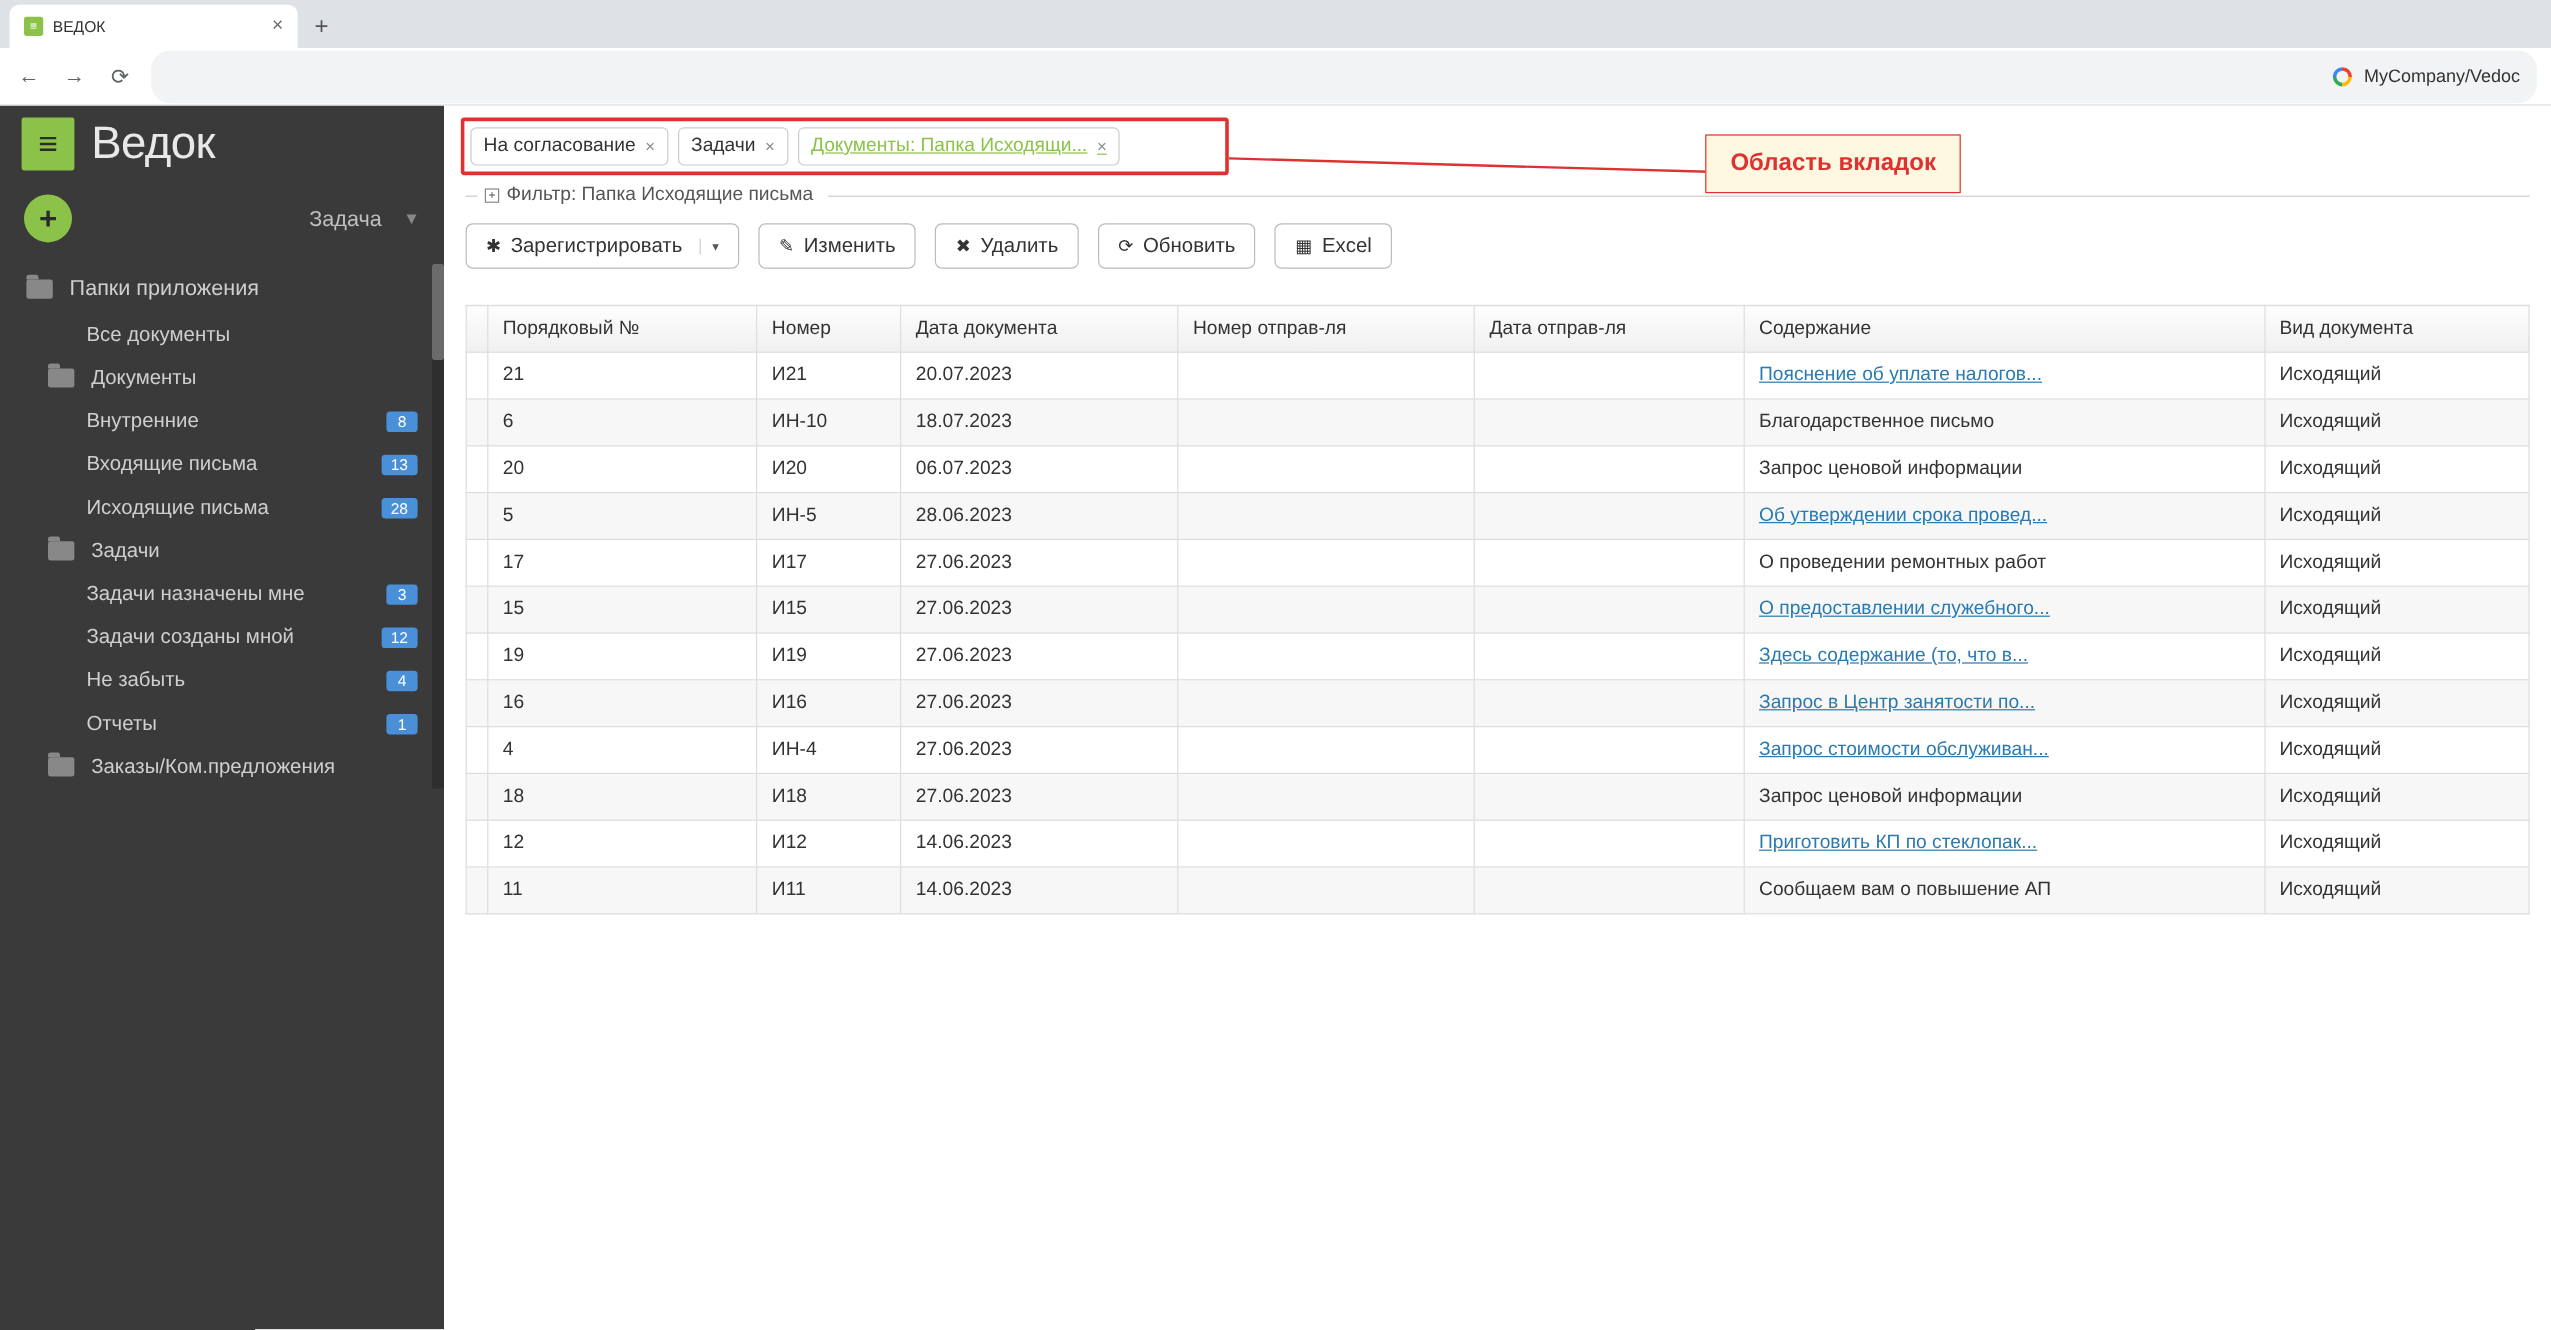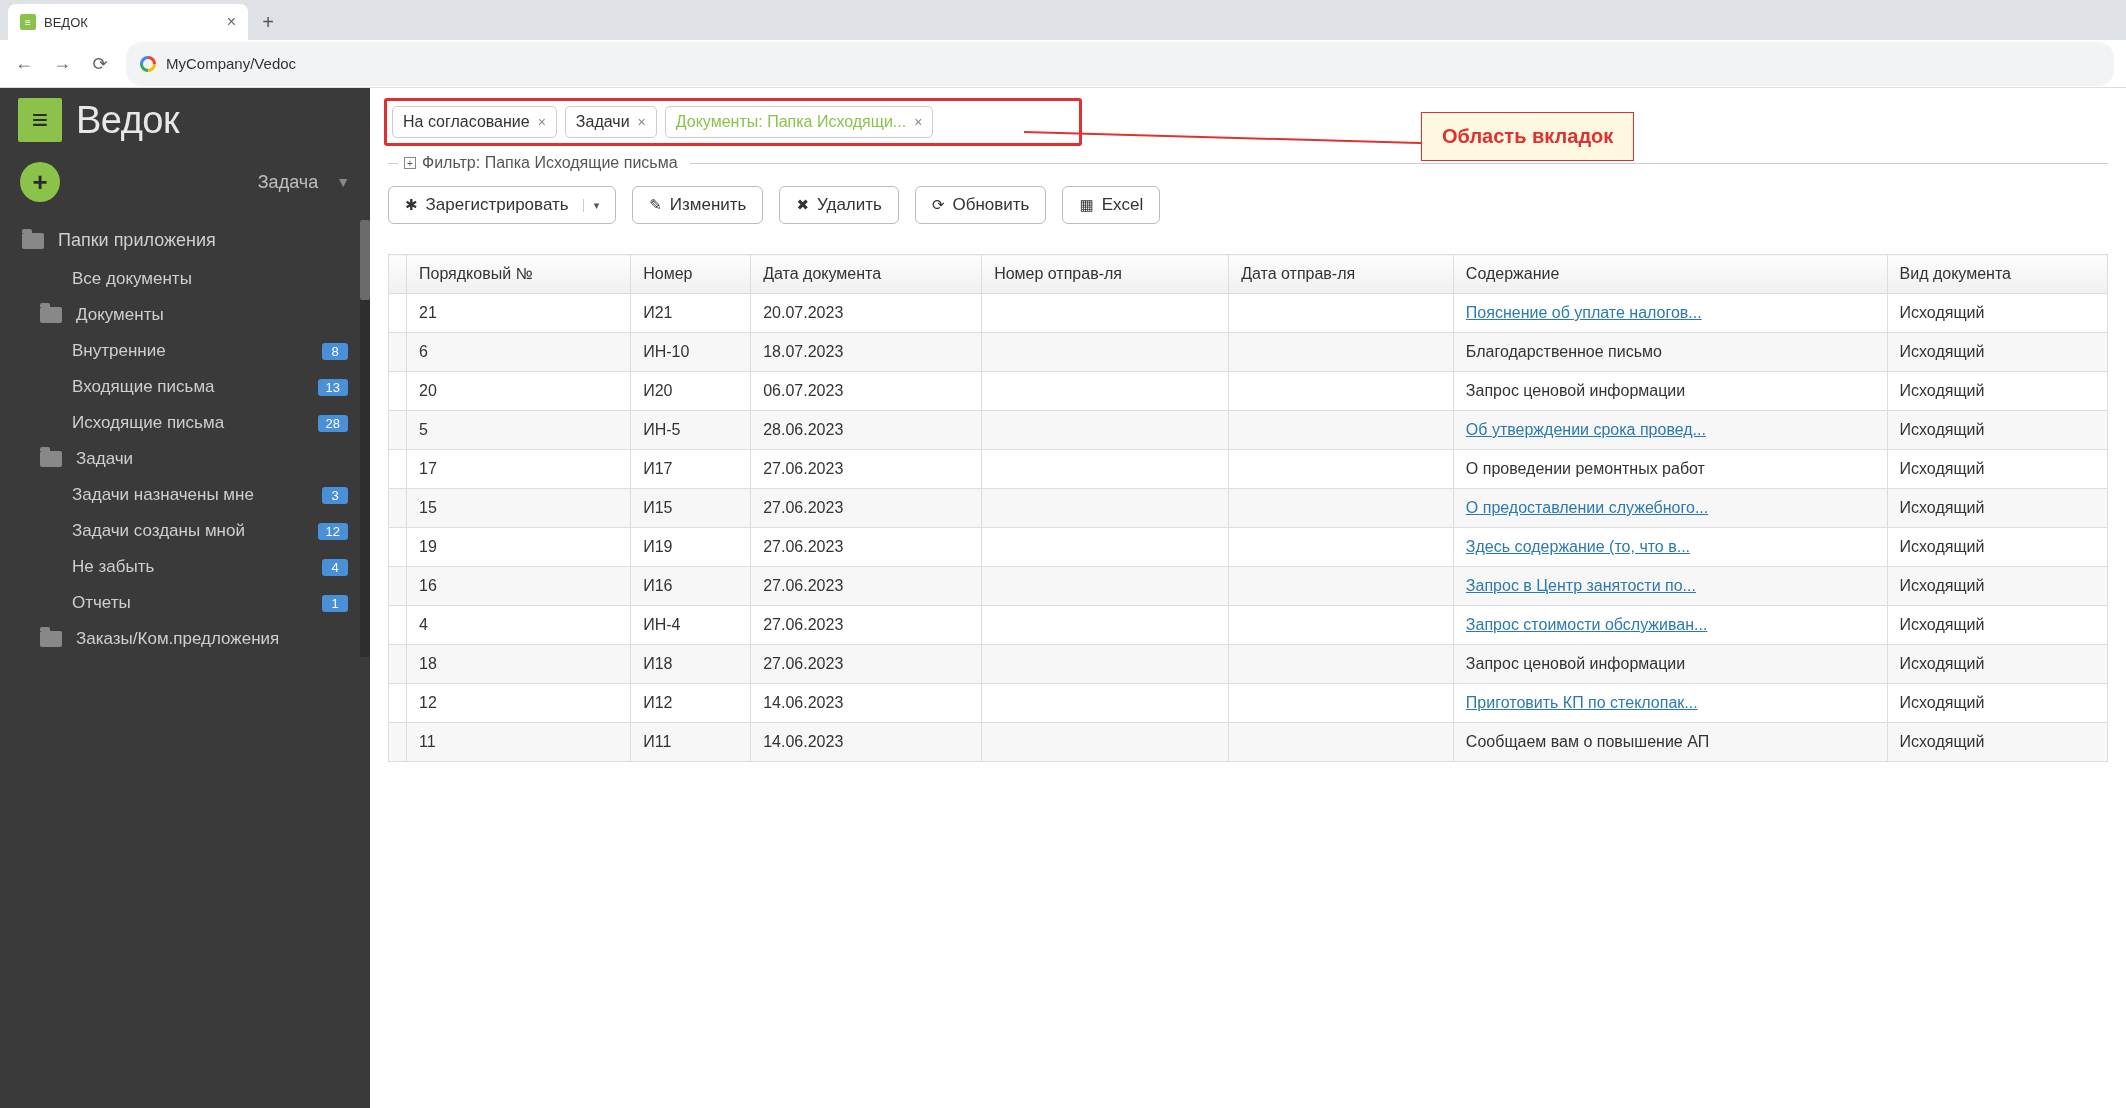--- a/index.html
+++ b/index.html
@@ -9,21 +9,21 @@
 
 .tab-strip { background: #dee1e6; height: 40px; display: flex; align-items: flex-end; padding-left: 8px; }
 .browser-tab { background: #fff; height: 36px; display: flex; align-items: center; padding: 0 12px; border-radius: 8px 8px 0 0; min-width: 240px; gap: 8px; }
 .browser-tab .favicon { width: 16px; height: 16px; background: #8bc34a; border-radius: 2px; display:flex; align-items:center; justify-content:center; color:#fff; font-size:10px; font-weight:bold;}
 .browser-tab .title { flex: 1; font-size: 13px; color: #333; }
 .browser-tab .close { color: #666; cursor: pointer; font-size: 16px; }
 .new-tab-btn { width: 28px; height: 28px; display:flex; align-items:center; justify-content:center; font-size: 20px; color:#555; margin-left: 6px; margin-bottom:4px; cursor:pointer; }
 
 .toolbar-row { height: 48px; background: #fff; border-bottom: 1px solid #ddd; display: flex; align-items: center; padding: 0 12px; gap: 14px; }
 .nav-btn { width: 24px; height: 24px; display:flex; align-items:center; justify-content:center; color:#5f6368; cursor:pointer; font-size:18px; }
-.address-bar { flex: 1; height: 44px; border-radius: 16px; background: #f1f3f4; display:flex; align-items:center; padding: 0 14px; gap: 10px; font-size: 15px; color:#333;}
+.address-bar { flex: 1; height: 44px; border-radius: 16px; background: #f1f3f4; display:flex; align-items:center; padding: 0 14px; gap: 10px; font-size: 15px; color:#333;justify-content:flex-end;}
 .g-icon { width:16px; height:16px; background: conic-gradient(#ea4335 0 25%, #fbbc05 0 50%, #34a853 0 75%, #4285f4 0 100%); border-radius:50%; position:relative;}
 .g-icon::after{content:"";position:absolute;inset:3px;background:#f1f3f4;border-radius:50%;}
 
 .app-body { flex: 1; display: flex; overflow: hidden; }
 
 
 .sidebar { width: 370px; background: #3a3a3a; color: #cfcfcf; display:flex; flex-direction:column; font-size: 17px; overflow-y:auto; }
 .logo-row { display:flex; align-items:center; gap: 14px; padding: 10px 18px 14px; }
 .logo-mark { width: 44px; height: 44px; background: #8bc34a; display:flex; align-items:center; justify-content:center; color:#2b2b2b; font-size: 28px; font-weight:bold; border-radius:2px;}
 .logo-text { font-size: 38px; font-weight: 400; color: #e8e8e8; letter-spacing: -0.5px;}
@@ -40,23 +40,23 @@
 .folder-icon::before { content:""; position:absolute; top:-4px; left:0; width:10px; height:4px; background:#888; border-radius:2px 2px 0 0; }
 .side-item { display:flex; align-items:center; padding: 8px 22px 8px 72px; cursor:pointer; justify-content:space-between; }
 .side-item.sub-header { padding-left: 40px; gap:14px; justify-content:flex-start; }
 .side-item .txt { color:#cfcfcf; font-size: 17px; }
 .badge { background:#4a90d9; color:#fff; font-size:13px; padding: 1px 8px; border-radius: 3px; min-width:26px; text-align:center;}
 
 
 .main { flex:1; background:#fff; display:flex; flex-direction:column; overflow:hidden; position:relative; }
 
 .app-tabs-wrap { padding: 10px 14px 4px; position:relative; }
-.app-tabs-box { border: 3px solid #e03131; padding: 5px; display:flex; gap:8px; border-radius:3px; width: 698px;}
+.app-tabs-box { border: 3px solid #e03131; padding: 5px; display:flex; gap:8px; border-radius:3px; width: 640px;}
 .app-tab { border: 1px solid #ccc; border-radius: 5px; padding: 6px 10px; display:flex; align-items:center; gap:8px; font-size: 16px; background:#fff; cursor:pointer; }
-.app-tab.active { color: #8bc34a; }
+.app-tab.active { color: #8bc34a; text-decoration: underline; }
 .app-tab .x { color:#888; font-size:14px; }
 
 .callout { position:absolute; left: 1051px; top: 24px; border:1px solid #e03131; background:#fff8e1; color:#e03131; font-size:20px; font-weight:bold; padding: 12px 20px; }
 .callout-line { position:absolute; left:654px; top:44px; width:430px; height:2px; }
 .callout-line svg { width:100%; height:40px; overflow:visible; }
 
 .filter-row { display:flex; align-items:center; gap:6px; padding: 4px 18px; color:#555; font-size:16px; }
 .filter-plus { border:1px solid #888; width:12px; height:12px; display:flex; align-items:center; justify-content:center; font-size:10px; cursor:pointer;}
 .hr-line { height:1px; background:#ccc; flex:1; margin-left:6px; }
 .hr-line-left { height:1px; background:#ccc; width:10px; }

